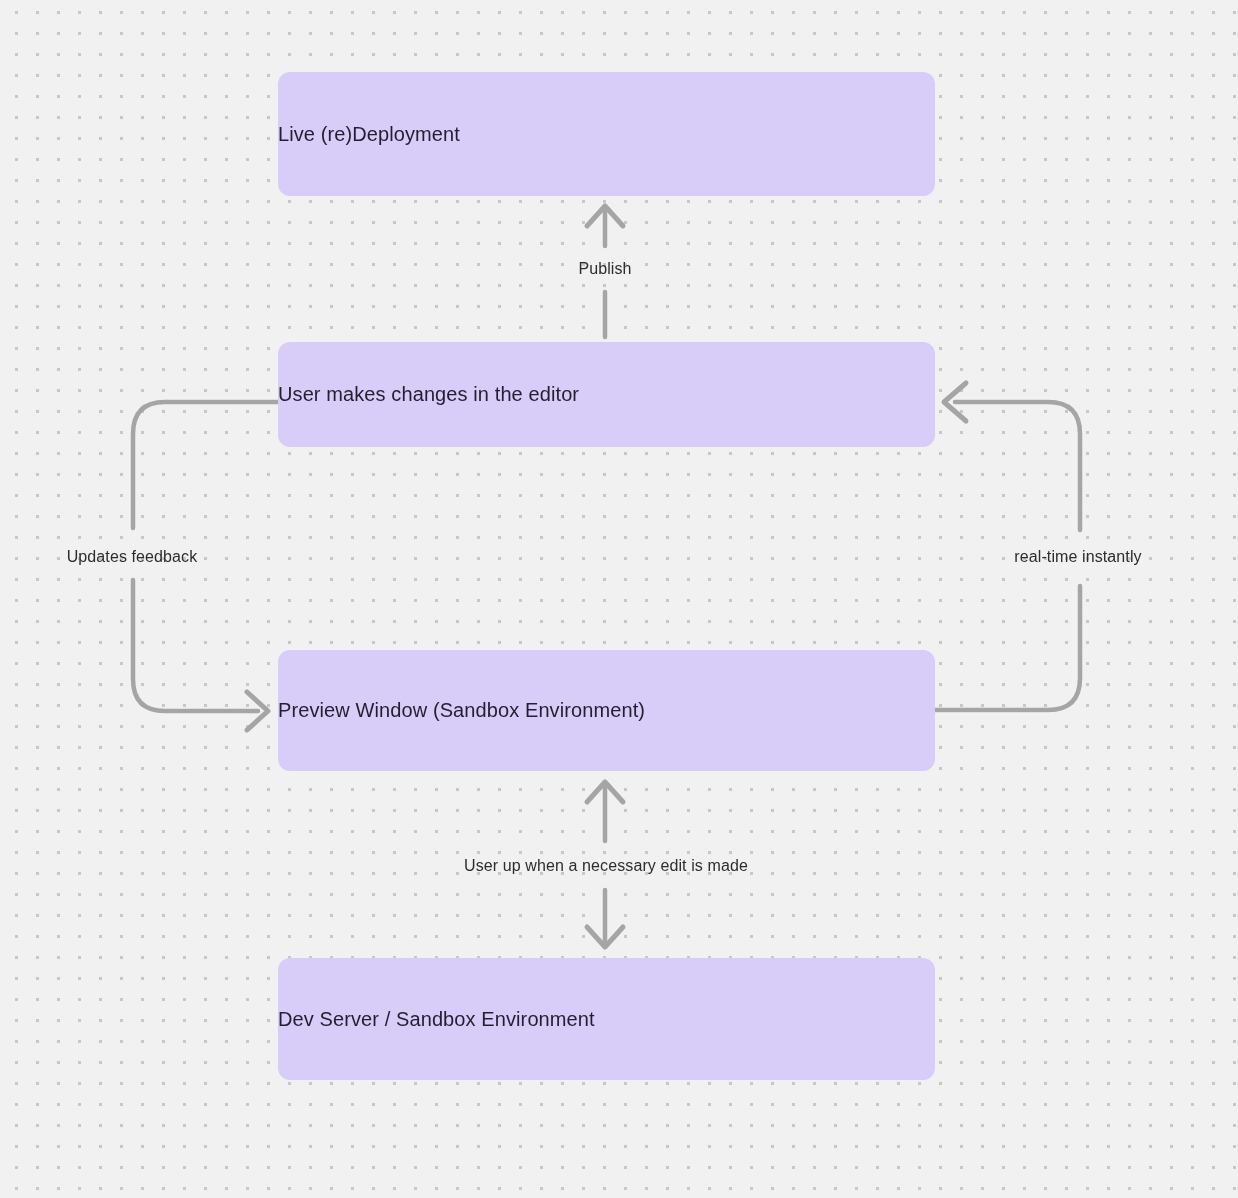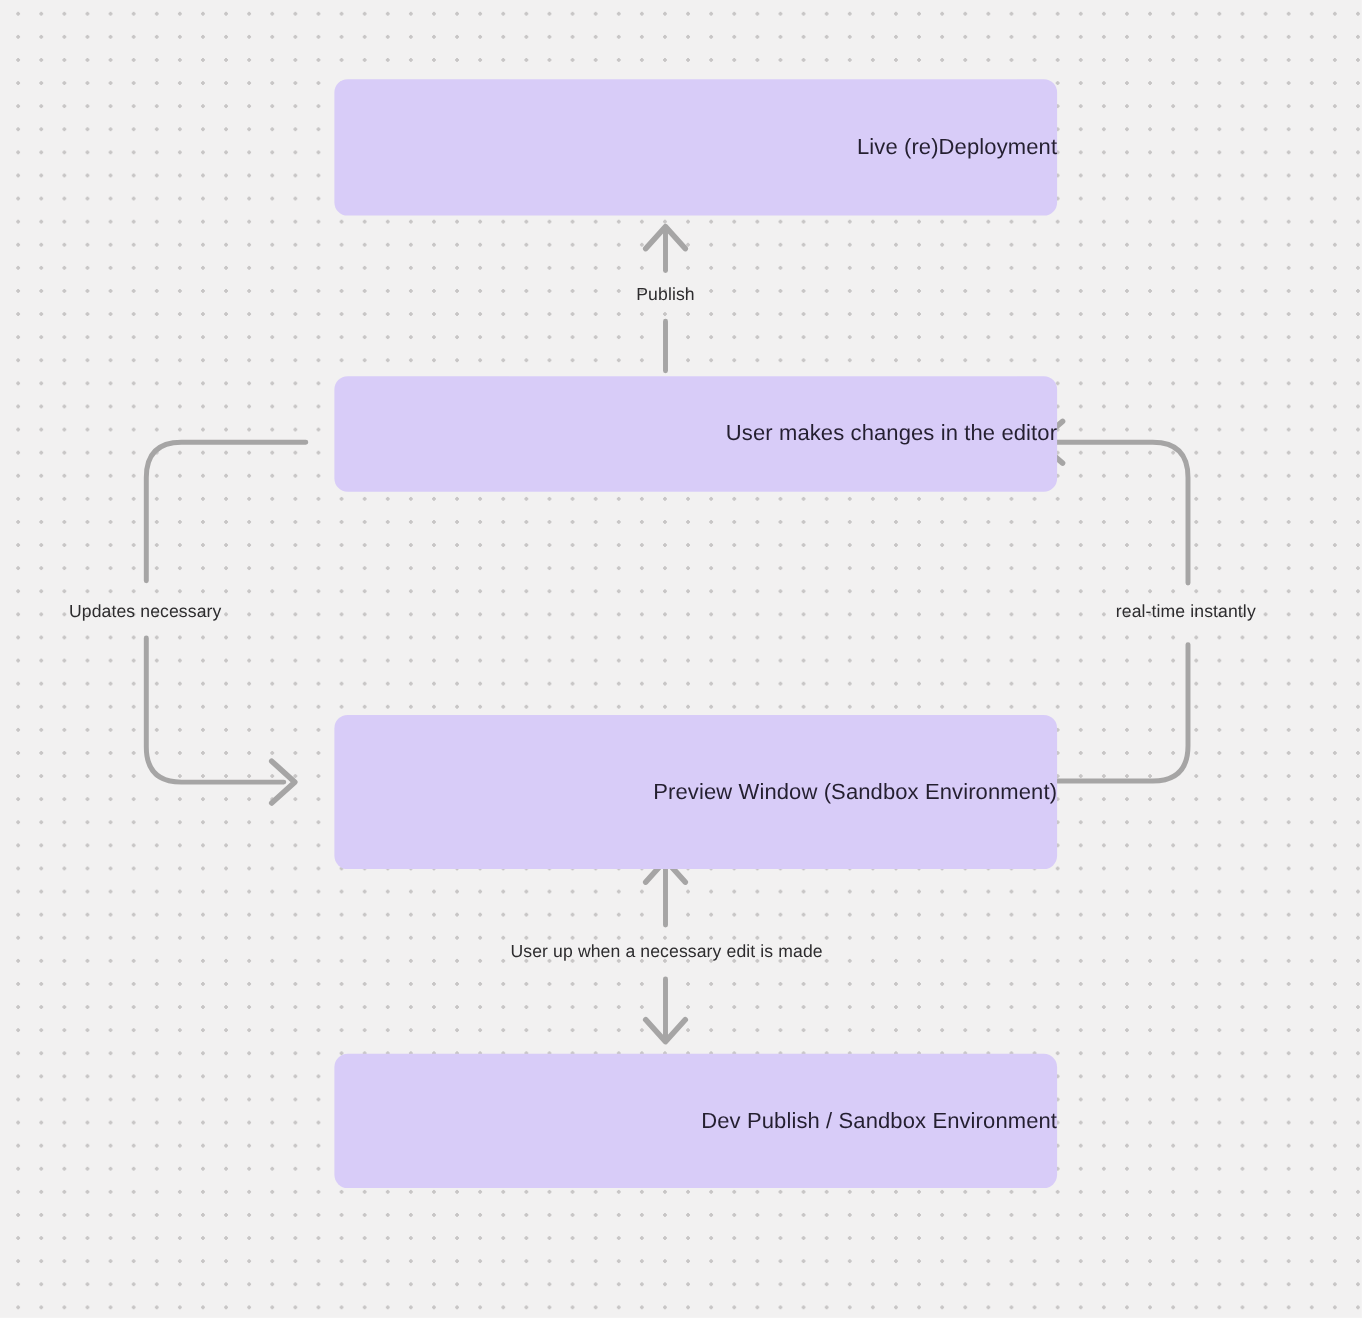--- a/index.html
+++ b/index.html
@@ -18,30 +18,29 @@
     background-position: 6px 2px;
   }
   .node {
     position: absolute;
     left: 278px;
     width: 657px;
     background: #d8ccf8;
     border-radius: 12px;
     display: flex;
     align-items: center;
-    justify-content: flex-end;
+    justify-content: flex-start;
     text-align: center;
     color: #241f30;
     font-size: 20px;
     letter-spacing: 0.1px;
-    margin-left: 26px;
   }
   .node-1 { top: 72px;  height: 124px; }
   .node-2 { top: 342px; height: 105px; }
-  .node-3 { top: 650px; height: 140px; }
+  .node-3 { top: 650px; height: 121px; }
   .node-4 { top: 958px; height: 122px; }
   .connector-layer {
     position: absolute;
     inset: 0;
     width: 1238px;
     height: 1198px;
     pointer-events: none;
   }
   .edge-line {
     fill: none;
@@ -105,24 +104,24 @@
 
   <div class="node node-2">
     <span>User makes changes in the editor</span>
   </div>
 
   <div class="node node-3">
     <span>Preview Window (Sandbox Environment)</span>
   </div>
 
   <div class="node node-4">
-    <span>Dev Publish / Sandbox Environment</span>
+    <span>Dev Server / Sandbox Environment</span>
   </div>
 
   <div class="edge-label" style="left:605px; top:269px;">Publish</div>
 
-  <div class="edge-label" style="left:132px; top:557px;">Updates necessary</div>
+  <div class="edge-label" style="left:132px; top:557px;">Updates feedback</div>
 
   <div class="edge-label" style="left:1078px; top:557px;">real-time instantly</div>
 
   <div class="edge-label" style="left:606px; top:866px;">User up when a necessary edit is made</div>
 
 </div>
 
 </body></html>

